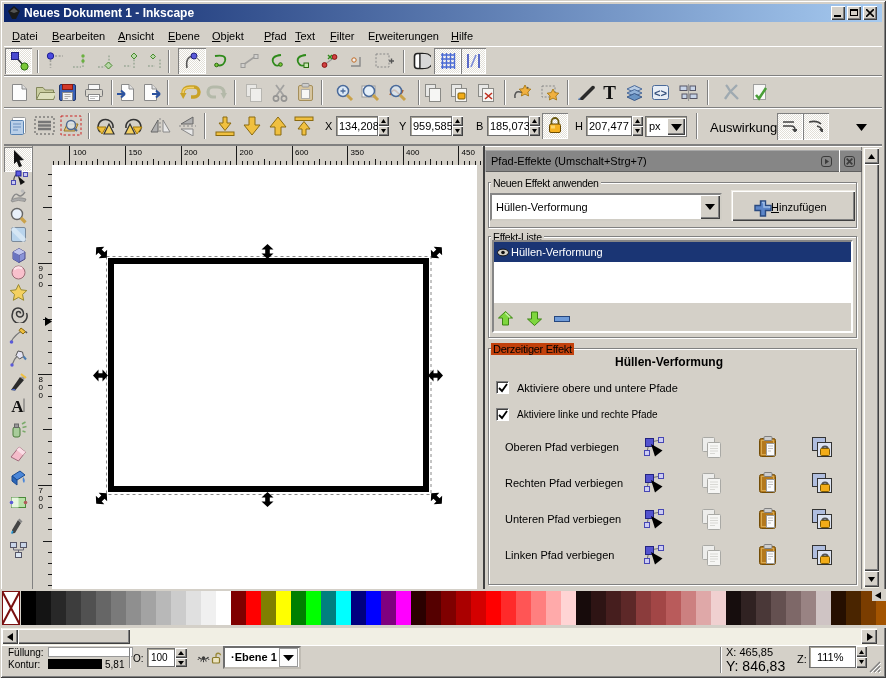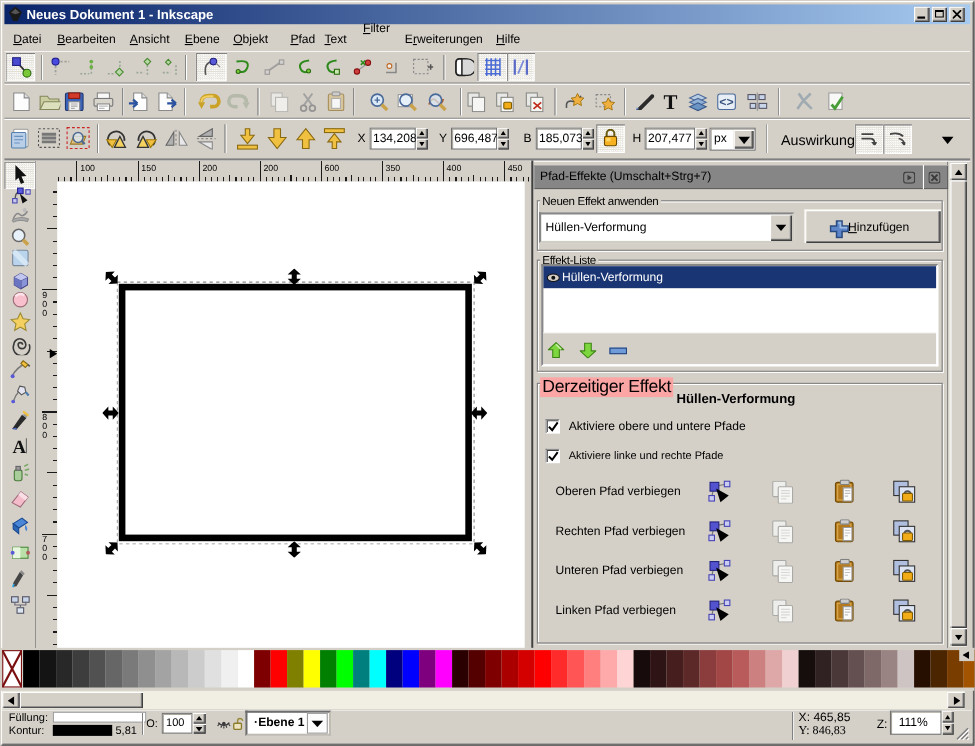--- a/index.html
+++ b/index.html
@@ -33,21 +33,21 @@
   </svg>
 
 <div class="ab" style="left:4px;top:23px;width:878px;height:23px;background:#d4d0c8"></div>
 <div class="ab lbl" style="left:12px;top:30px"><u>D</u>atei</div>
 <div class="ab lbl" style="left:52px;top:30px"><u>B</u>earbeiten</div>
 <div class="ab lbl" style="left:118px;top:30px"><u>A</u>nsicht</div>
 <div class="ab lbl" style="left:168px;top:30px"><u>E</u>bene</div>
 <div class="ab lbl" style="left:212px;top:30px"><u>O</u>bjekt</div>
 <div class="ab lbl" style="left:264px;top:30px"><u>P</u>fad</div>
 <div class="ab lbl" style="left:295px;top:30px"><u>T</u>ext</div>
-<div class="ab lbl" style="left:330px;top:20px"><u>F</u>ilter</div>
+<div class="ab lbl" style="left:330px;top:30px"><u>F</u>ilter</div>
 <div class="ab lbl" style="left:368px;top:30px">E<u>r</u>weiterungen</div>
 <div class="ab lbl" style="left:451px;top:30px"><u>H</u>ilfe</div>
 
 <div class="ab" style="left:4px;top:46px;width:878px;height:30px;background:#d4d0c8;box-shadow:inset 0 1px 0 #fff,inset 0 -1px 0 #808080"></div>
 <div id="row2" class="ab" style="left:0;top:46px;width:886px;height:30px">
  <div class="ab stip press" style="left:5px;top:2px;width:27px;height:26px"></div>
  <svg class="ab" style="left:10px;top:5px" width="19" height="20">
       <line x1="5" y1="5" x2="14" y2="15" stroke="#333" stroke-width="1.6"></line>
       <rect x="1.5" y="1.5" width="7" height="7" fill="#4a4ad0" stroke="#202080"></rect>
       <circle cx="14.5" cy="15.5" r="3.6" fill="#7ac838" stroke="#2a6a10"></circle>
@@ -320,21 +320,21 @@
  <div class="ab rz" style="left:378px;top:8px;width:11px;height:10px;background:#d4d0c8"></div>
     <div class="ab rz" style="left:378px;top:18px;width:11px;height:10px;background:#d4d0c8"></div>
  <svg class="ab" style="left:381px;top:11px" width="5" height="4" viewBox="0 0 5 4">
       <path d="M2.5 0 L5 4 H0 Z"></path>
     </svg>
     <svg class="ab" style="left:381px;top:21px" width="5" height="4" viewBox="0 0 5 4">
       <path d="M0 0 H5 L2.5 4 Z"></path>
     </svg>
  <div class="ab lbl" style="left:399px;top:12px">Y</div>
  <div class="ab ent" style="left:410px;top:8px;width:42px;height:20px"></div>
-    <div class="ab lbl" style="left:413px;top:12px">696,487</div>
+    <div class="ab lbl" style="left:413px;top:12px">959,585</div>
  <div class="ab rz" style="left:452px;top:8px;width:11px;height:10px;background:#d4d0c8"></div>
     <div class="ab rz" style="left:452px;top:18px;width:11px;height:10px;background:#d4d0c8"></div>
  <svg class="ab" style="left:455px;top:11px" width="5" height="4" viewBox="0 0 5 4">
       <path d="M2.5 0 L5 4 H0 Z"></path>
     </svg>
     <svg class="ab" style="left:455px;top:21px" width="5" height="4" viewBox="0 0 5 4">
       <path d="M0 0 H5 L2.5 4 Z"></path>
     </svg>
  <div class="ab lbl" style="left:476px;top:12px">B</div>
  <div class="ab ent" style="left:487px;top:8px;width:42px;height:20px"></div>
@@ -701,21 +701,21 @@
  <svg class="ab" style="left:13px;top:165px" width="15" height="15" viewBox="0 0 15 15">
       <path d="M7.5 0.5 L14.5 7 H10.5 V14 H4.5 V7 H0.5 Z" fill="#7ed63e" stroke="#3d8513"></path>
       <path d="M7.5 2 L12 6.5" stroke="#c4efa4" stroke-width="1.5"></path>
     </svg>
  <svg class="ab" style="left:42px;top:165px;transform:rotate(180deg)" width="15" height="15" viewBox="0 0 15 15">
       <path d="M7.5 0.5 L14.5 7 H10.5 V14 H4.5 V7 H0.5 Z" fill="#7ed63e" stroke="#3d8513"></path>
     </svg>
  <div class="ab" style="left:69px;top:170px;width:16px;height:6px;background:#6f9bd8;border:1px solid #26477e"></div>
 
  <div class="ab" style="left:3px;top:202px;width:369px;height:237px;border:1px solid #808080;box-shadow:1px 1px 0 #fff,inset 1px 1px 0 #fff"></div>
- <div class="ab lbl" style="left:6px;top:197px;font-size:16px;letter-spacing:-0.3px;background:#fca5a5;padding:0 2px">Derzeitiger Effekt</div>
+ <div class="ab lbl" style="left:6px;top:197px;font-size:11px;letter-spacing:-0.3px;background:#c2410c;padding:0 2px">Derzeitiger Effekt</div>
  <div class="ab lbl" style="left:130px;top:209px;font-size:12px;font-weight:bold">Hüllen-Verformung</div>
 
  <div class="ab" style="left:11px;top:235px;width:13px;height:13px;background:#fff;border:1px solid;border-color:#808080 #fff #fff #808080;box-shadow:inset 1px 1px 0 #404040"></div>
  <svg class="ab" style="left:13px;top:237px" width="10" height="10" viewBox="0 0 10 10">
       <path d="M1 5 L4 8 L9 1" fill="none" stroke="#000" stroke-width="1.8"></path>
     </svg>
  <div class="ab lbl" style="left:32px;top:236px;font-size:11px">Aktiviere obere und untere Pfade</div>
  <div class="ab" style="left:11px;top:262px;width:13px;height:13px;background:#fff;border:1px solid;border-color:#808080 #fff #fff #808080;box-shadow:inset 1px 1px 0 #404040"></div>
  <svg class="ab" style="left:13px;top:264px" width="10" height="10" viewBox="0 0 10 10">
       <path d="M1 5 L4 8 L9 1" fill="none" stroke="#000" stroke-width="1.8"></path>
@@ -928,21 +928,21 @@
       <rect x="1.5" y="5.5" width="7" height="5.5" rx="1" fill="#ece4c0" stroke="#8a7a2a" stroke-width="1.2"></rect>
     </svg>
  <div class="ab" style="left:221px;top:1px;width:78px;height:23px;background:#fff;border:2px solid;border-color:#6e6e6e #c0bcb4 #c0bcb4 #6e6e6e"></div>
  <div class="ab lbl" style="left:229px;top:6px;font-size:11px;font-weight:bold">·Ebene 1</div>
  <div class="ab" style="left:277px;top:3px;width:19px;height:19px;background:#fcfcfc;border:1px solid #9a9a9a"></div>
  <svg class="ab" style="left:281px;top:10px" width="11" height="6" viewBox="0 0 11 6">
       <path d="M0 0 H11 L5.5 6 Z" fill="#000"></path>
     </svg>
  <div class="ab" style="left:718px;top:2px;width:2px;height:26px;box-shadow:inset 1px 0 0 #808080,inset -1px 0 0 #fff"></div>
  <div class="ab lbl" style="left:724px;top:1px;font-size:11px;font-family:Liberation Sans, sans-serif">X:  465,85</div>
- <div class="ab lbl" style="left:724px;top:13px;font-size:11px;font-family:Liberation Serif, serif">Y:  846,83</div>
+ <div class="ab lbl" style="left:724px;top:13px;font-size:14px;font-family:Liberation Sans, sans-serif">Y:  846,83</div>
  <div class="ab lbl" style="left:795px;top:8px;font-size:11px">Z:</div>
  <div class="ab ent" style="left:807px;top:1px;width:47px;height:22px"></div>
  <div class="ab lbl" style="left:815px;top:6px;font-size:11px">111%</div>
  <div class="ab rz" style="left:854px;top:1px;width:11px;height:11px;background:#d4d0c8"></div>
  <div class="ab rz" style="left:854px;top:12px;width:11px;height:11px;background:#d4d0c8"></div>
  <svg class="ab" style="left:857px;top:5px" width="5" height="4" viewBox="0 0 5 4">
       <path d="M2.5 0 L5 4 H0 Z" fill="#000"></path>
     </svg>
  <svg class="ab" style="left:857px;top:15px" width="5" height="4" viewBox="0 0 5 4">
       <path d="M0 0 H5 L2.5 4 Z" fill="#000"></path>

